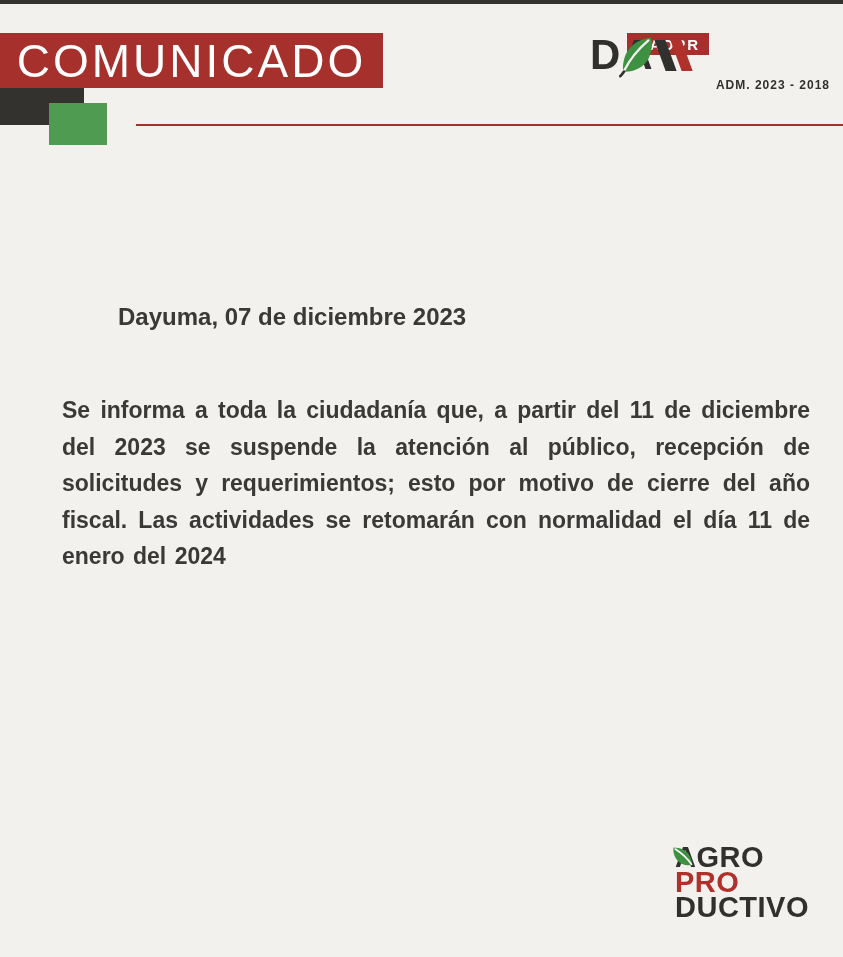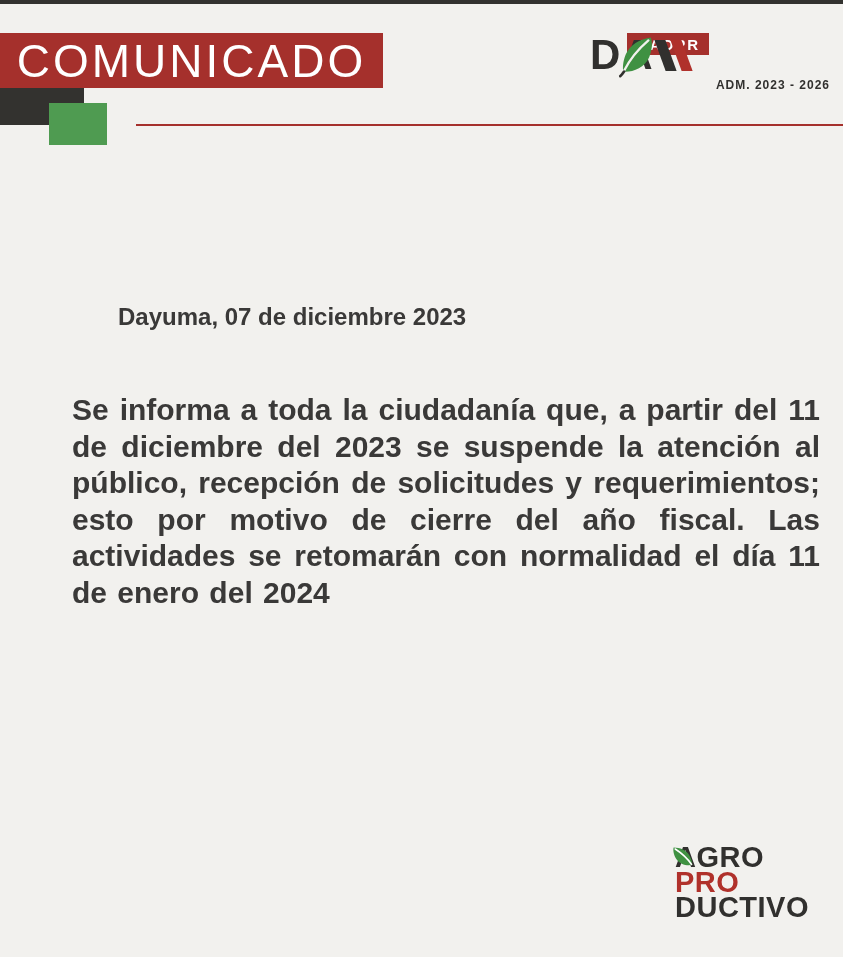--- a/index.html
+++ b/index.html
@@ -36,21 +36,21 @@
   .a-wrap .leaf-big{position:absolute;left:-4px;top:0px;}
   .slashes{display:flex;margin-left:5px;margin-top:6px;}
   .slash{width:11px;height:31px;transform:skewX(20deg);}
   .slash.dark{background:var(--letters);}
   .slash.red{background:var(--red-bright);margin-left:5px;}
   .brand .term{position:absolute;right:8px;top:60px;font-weight:bold;font-size:12px;
                letter-spacing:1px;color:var(--letters);}
 
   
   .date-line{position:absolute;left:118px;top:303px;font-weight:bold;font-size:24px;color:var(--text);}
-  .body-par{position:absolute;left:72px;top:392px;width:748px;font-weight:bold;font-size:30px;
+  .body-par{position:absolute;left:62px;top:392px;width:748px;font-weight:bold;font-size:23px;
             line-height:36.6px;color:var(--text);text-align:justify;text-align-last:left;word-spacing:2px;}
 
   
   .footer-brand{position:absolute;left:675px;top:845px;font-weight:bold;font-size:29px;
                 line-height:25px;color:var(--letters);letter-spacing:0.5px;}
   .footer-brand .l1{display:flex;align-items:flex-end;}
   .footer-brand .l2{color:var(--red-bright);}
   .fa-wrap{position:relative;display:inline-block;}
   .fa-wrap .leaf-small{position:absolute;left:-3px;top:-1px;transform:scaleX(-1) rotate(8deg);}
 </style>
@@ -79,21 +79,21 @@
           <path d="M14 96 C38 98 70 86 82 58 C92 34 90 14 86 6 C58 10 30 26 20 52 C13 70 12 86 14 96 Z" fill="#3f9142"></path>
           <path d="M16 94 C30 66 52 38 80 14" stroke="#f2f1ee" stroke-width="6" fill="none" stroke-linecap="round"></path>
           <path d="M16 96 C12 102 9 106 6 108" stroke="#31302e" stroke-width="7" fill="none" stroke-linecap="round"></path>
         </svg>
       </span>
       <span class="slashes">
         <span class="slash dark"></span>
         <span class="slash red"></span>
       </span>
     </div>
-    <div class="term">ADM. 2023 - 2026</div>
+    <div class="term">ADM. 2023 - 2018</div>
   </div>
 
   <div class="date-line">Dayuma, 07 de diciembre 2023</div>
 
   <p class="body-par">Se informa a toda la ciudadanía que, a partir del 11 de diciembre del 2023 se suspende la atención al público, recepción de solicitudes y requerimientos; esto por motivo de cierre del año fiscal. Las actividades se retomarán con normalidad el día 11 de enero del 2024</p>
 
   <div class="footer-brand">
     <div class="l1">
       <span class="fa-wrap">
         <span>A</span>

